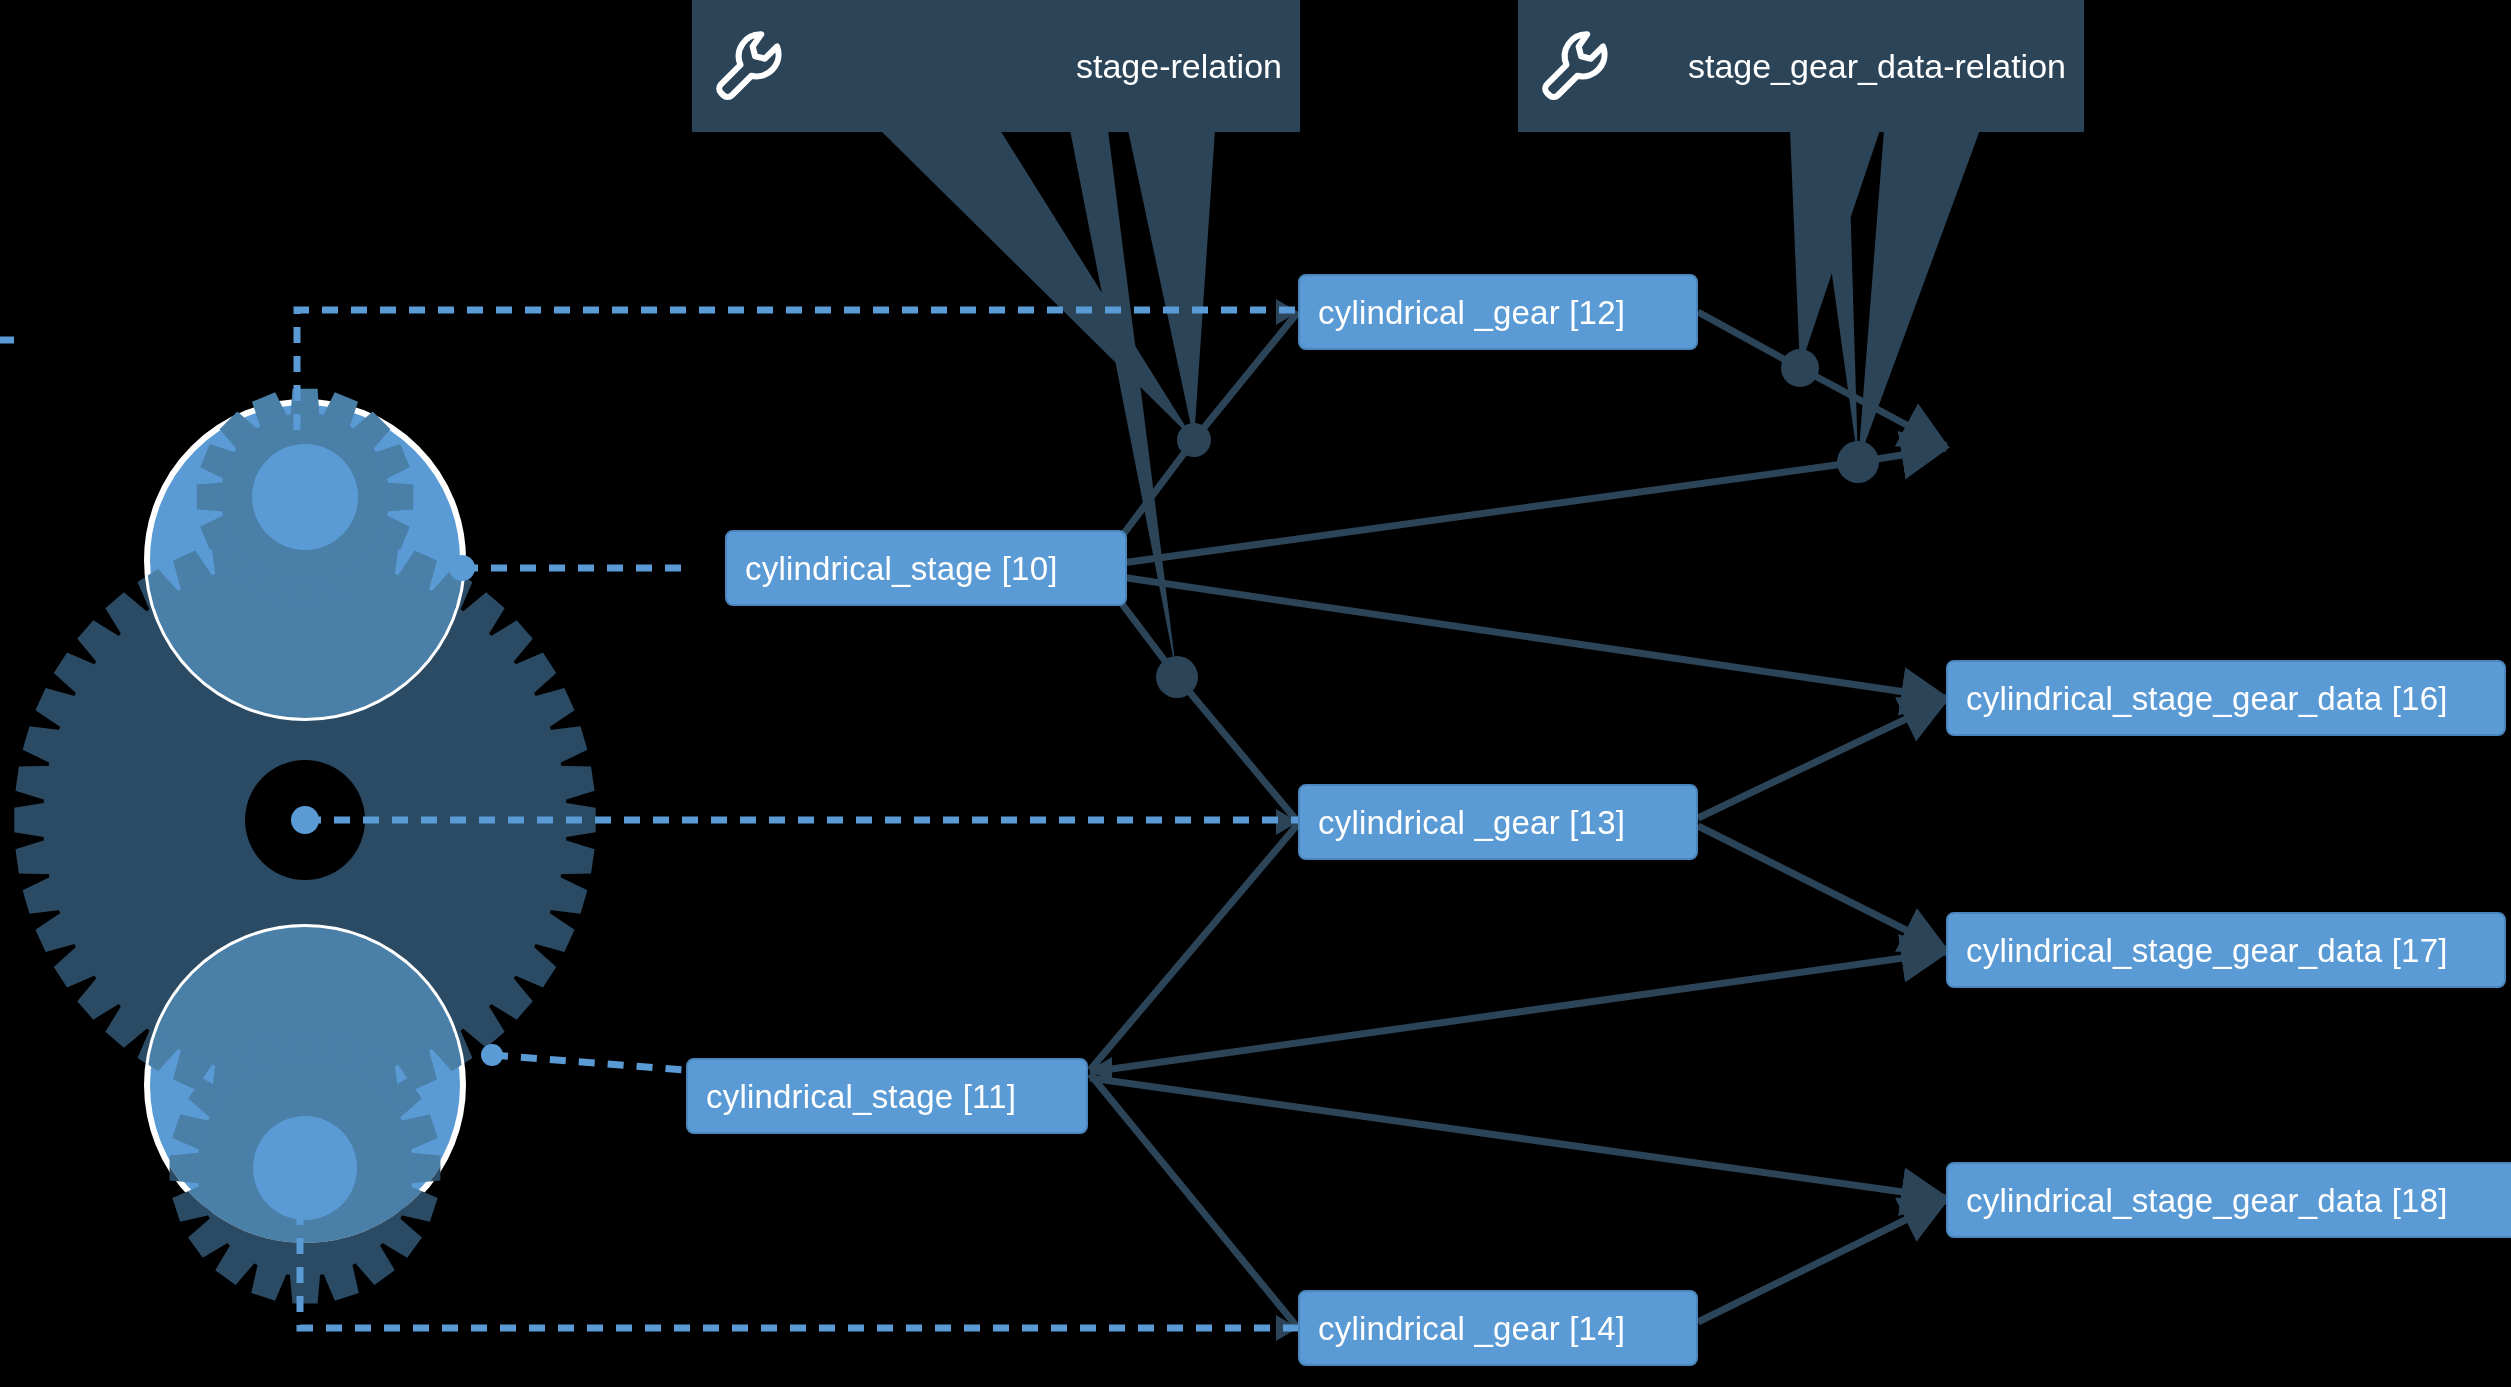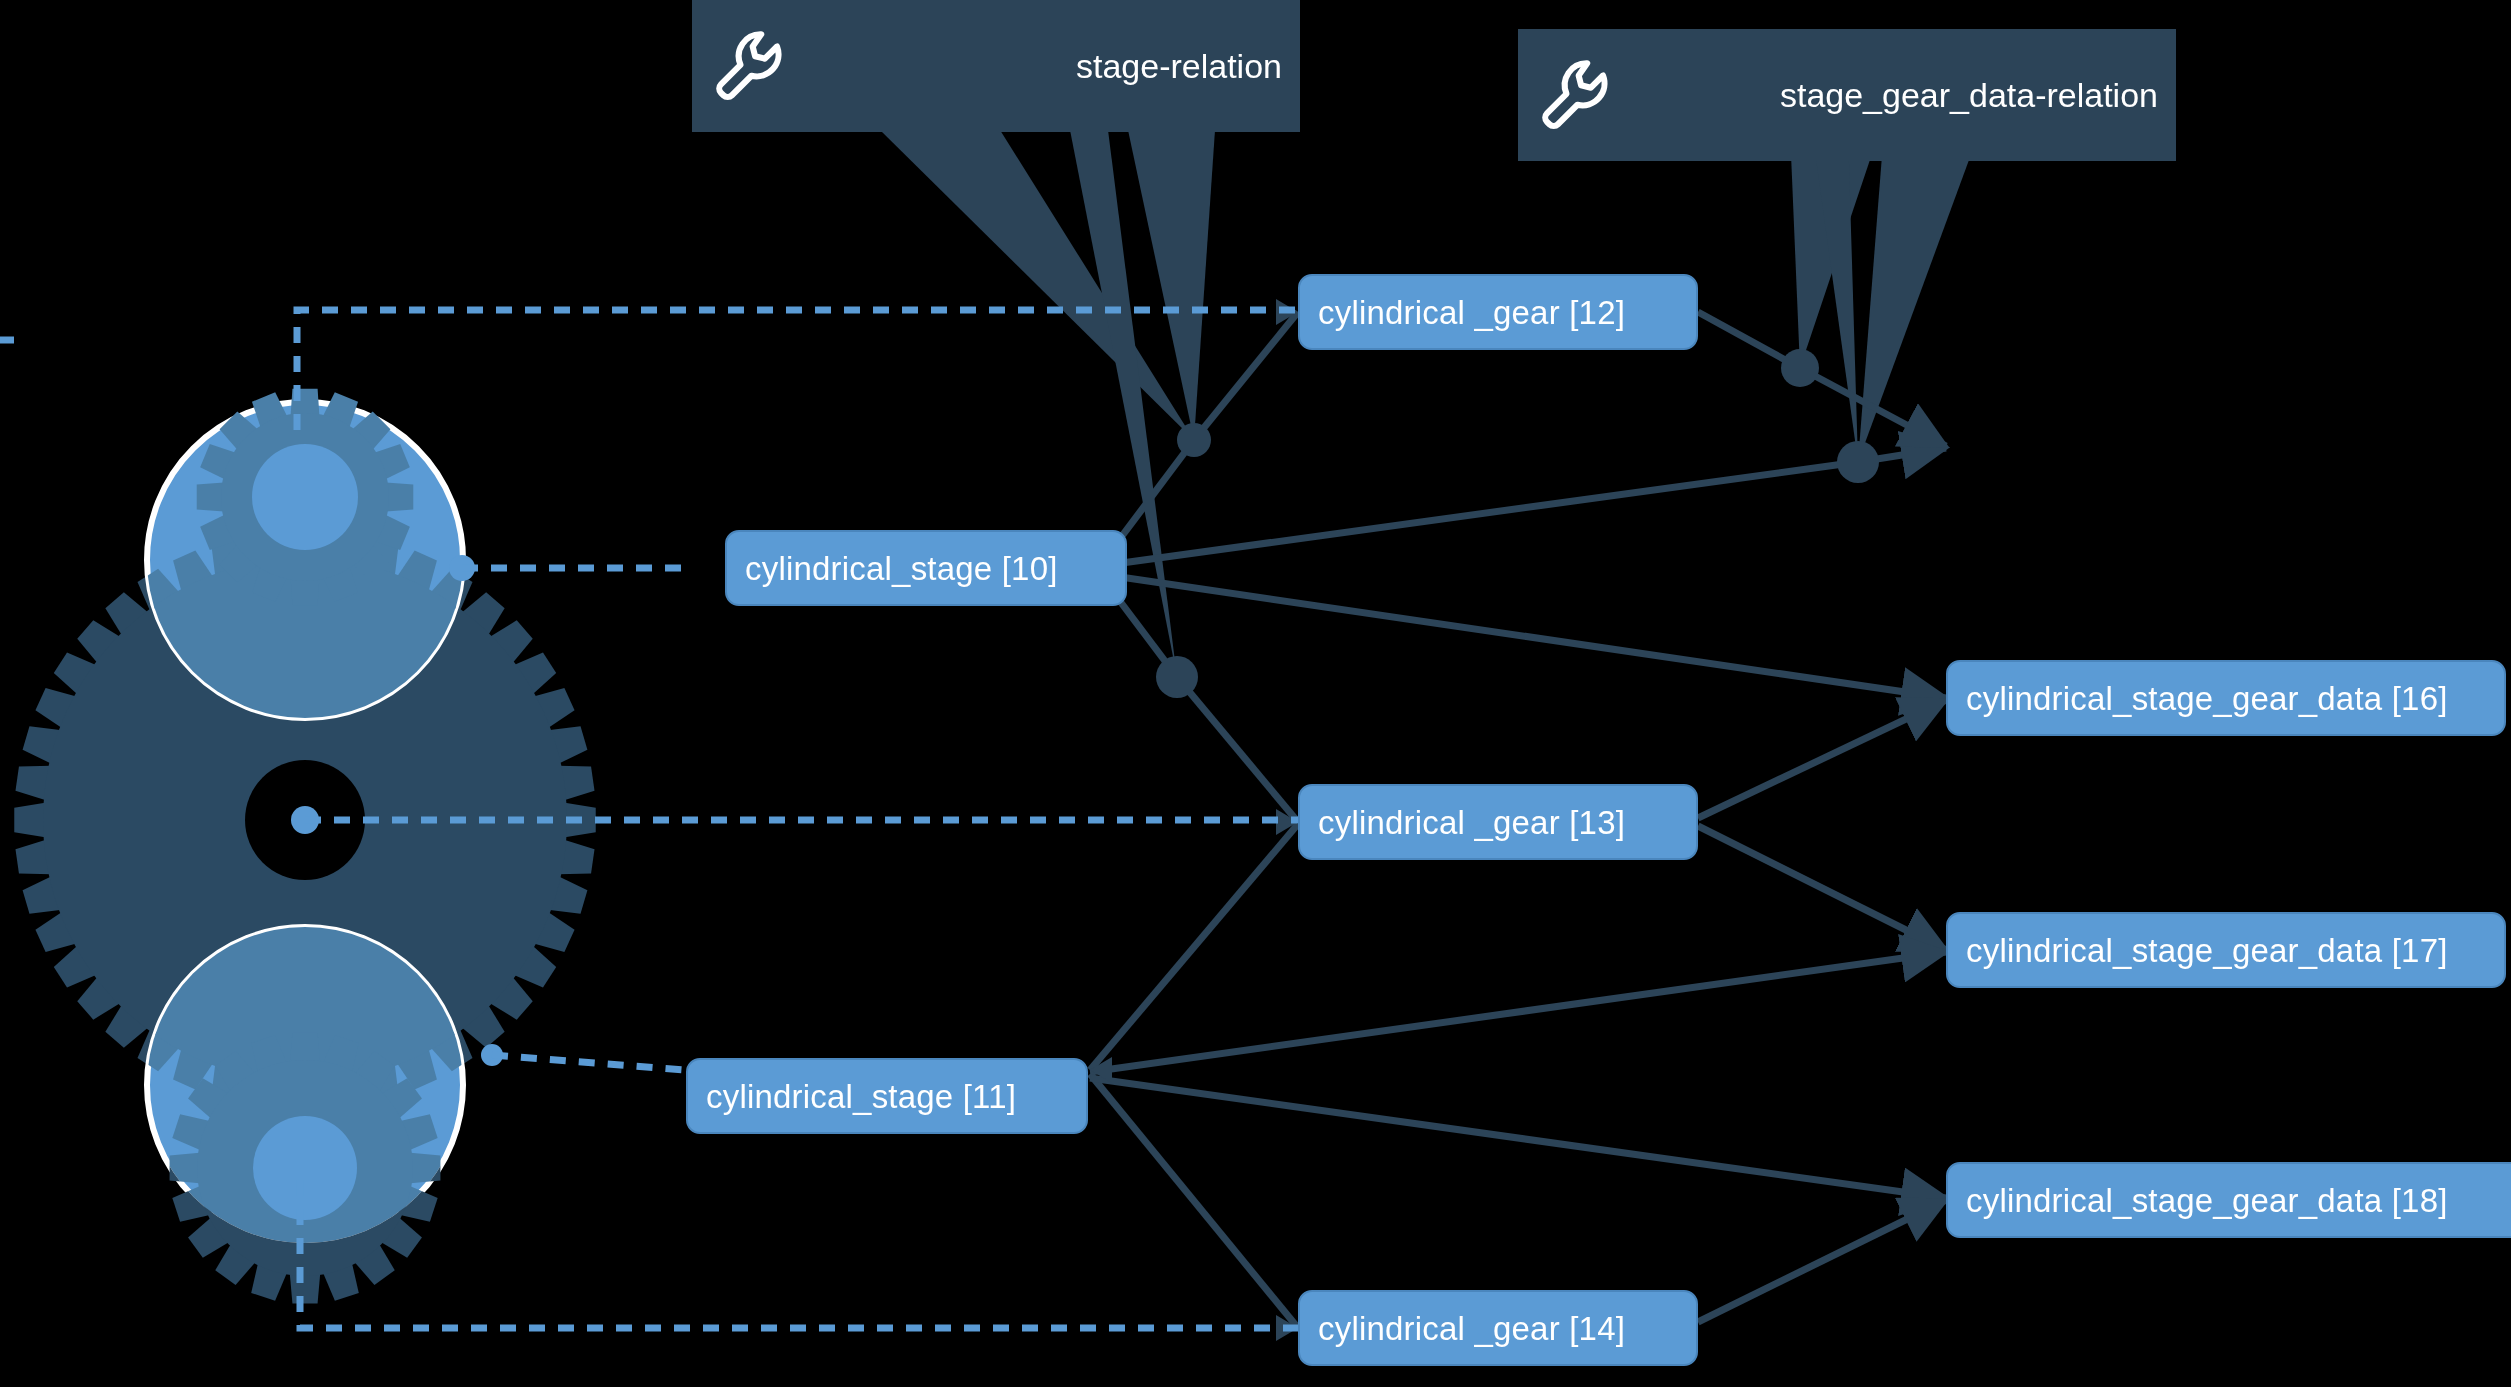--- a/index.html
+++ b/index.html
@@ -22,21 +22,21 @@
     left: 0;
     top: 0;
     width: 2511px;
     height: 1387px;
   }
   .node-box {
     position: absolute;
     box-sizing: border-box;
     background: #5b9bd5;
     border: 2px solid #4a86bd;
-    border-radius: 14px;
+    border-radius: 8px;
     color: #ffffff;
     display: flex;
     align-items: center;
     justify-content: flex-start;
     padding: 0 18px;
     font-size: 33px;
     letter-spacing: 0.2px;
     white-space: nowrap;
     line-height: 1;
   }
@@ -413,21 +413,21 @@
     </g>
   </svg>
 
   <div class="tooltip" style="left:692px; top:0px; width:608px; height:132px;">
     <svg class="wrench-icon" viewBox="0 0 64 64">
       <path d="M42 6 a18 18 0 0 0 -17 25 L9 47 a5 5 0 0 0 0 7 l2 2 a5 5 0 0 0 7 0 l16 -16 a18 18 0 0 0 21 -24 l-10 10 l-8 -2 l-2 -8 Z" fill="none" stroke="#ffffff" stroke-width="5" stroke-linejoin="round" stroke-linecap="round"></path>
     </svg>
     <span class="tip-label">stage-relation</span>
   </div>
 
-  <div class="tooltip" style="left:1518px; top:0px; width:658px; height:132px;margin-top:29px;">
+  <div class="tooltip" style="left:1518px; top:0px; width:566px; height:132px;">
     <svg class="wrench-icon" viewBox="0 0 64 64">
       <path d="M42 6 a18 18 0 0 0 -17 25 L9 47 a5 5 0 0 0 0 7 l2 2 a5 5 0 0 0 7 0 l16 -16 a18 18 0 0 0 21 -24 l-10 10 l-8 -2 l-2 -8 Z" fill="none" stroke="#ffffff" stroke-width="5" stroke-linejoin="round" stroke-linecap="round"></path>
     </svg>
     <span class="tip-label">stage_gear_data-relation</span>
   </div>
 
   <div class="node-box" style="left:1298px; top:274px; width:400px; height:76px;">
     <span>cylindrical _gear [12]</span>
   </div>
 

